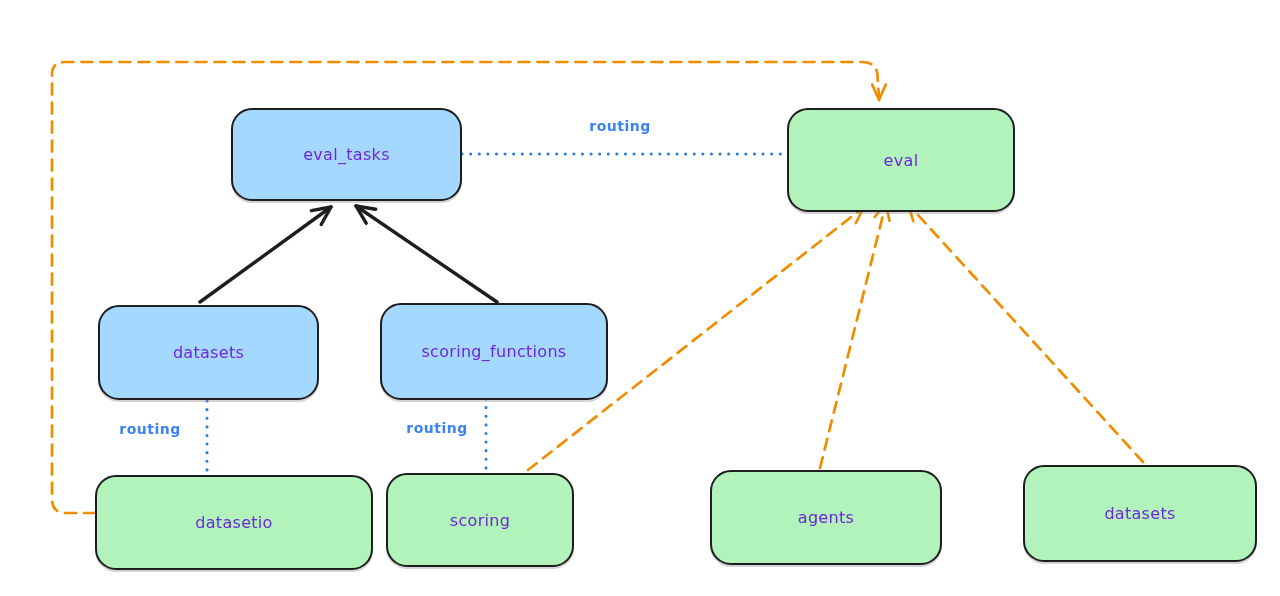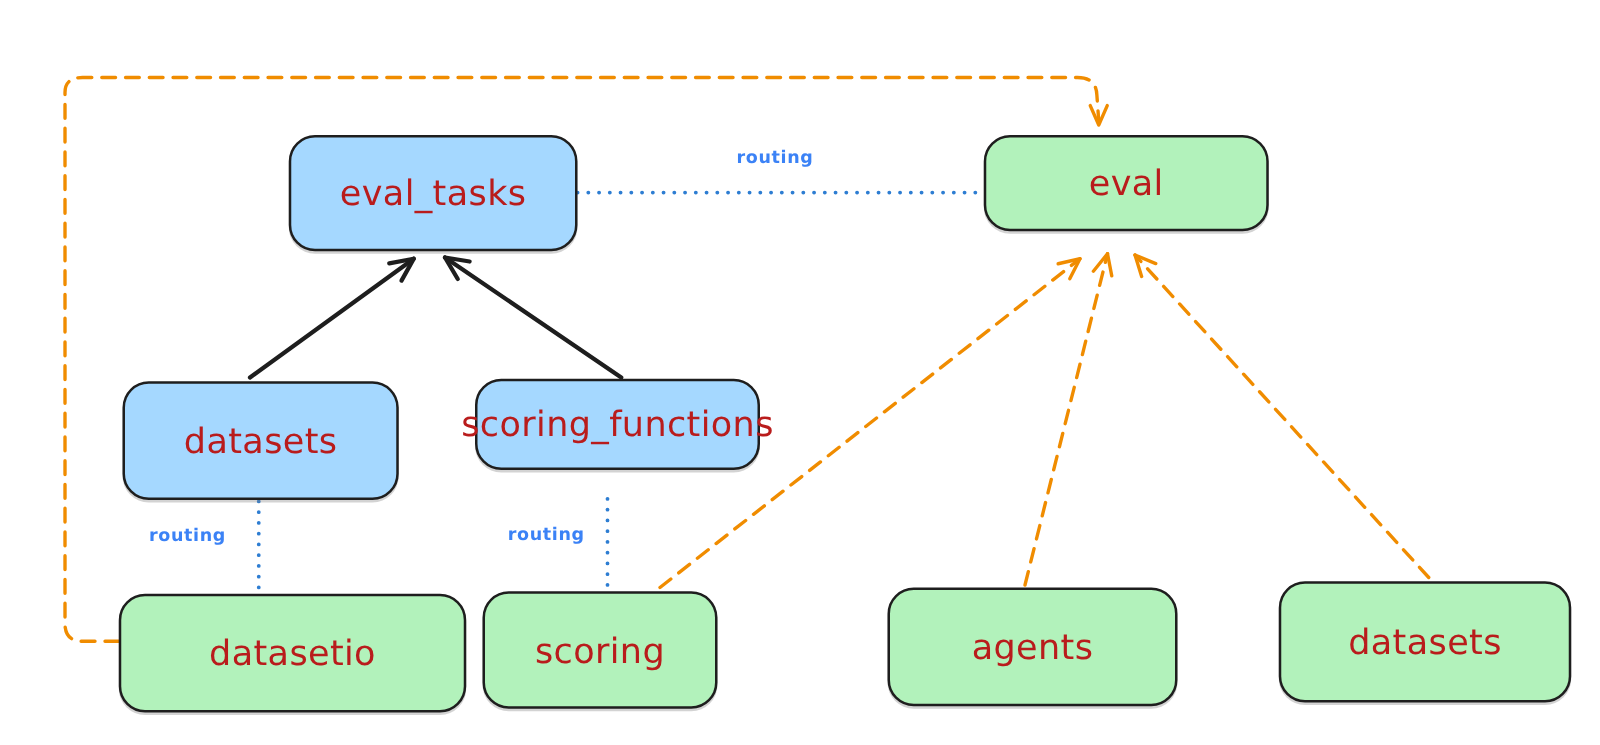--- a/index.html
+++ b/index.html
@@ -26,21 +26,21 @@
     stroke-linecap: round; stroke-dasharray: 11 8;
   }
   .stroke-orange-solid {
     stroke: #f08c00; stroke-width: 2.7; fill: none; stroke-linecap: round;
   }
   .node {
     position: absolute;
     border: 2.6px solid #1e1e1e;
     border-radius: 21px;
     display: flex; align-items: center; justify-content: center;
-    font-size: 28px; color: #b91c1c;
+    font-size: 16px; color: #6d28d9;
     box-shadow: 0 2px 0 rgba(130,130,130,0.35);
     box-sizing: border-box;
     letter-spacing: 0.3px;
   }
   .node.blue  { background: #a5d8ff; }
   .node.green { background: #b2f2bb; }
   .edge-label {
     position: absolute;
     color: #3b82f6;
     font-weight: 700;
@@ -83,29 +83,29 @@
   <g>
     <path class="stroke-orange-dash" d="M1143 462 L908 204"></path>
     <path class="stroke-orange-solid" d="M908 204 L924.6 210.9 M908 204 L913.3 221.2"></path>
   </g>
 </svg>
 
 <div class="node blue" style="left:231px; top:108px; width:231px; height:93px;">
   <span>eval_tasks</span>
 </div>
 
-<div class="node green" style="left:787px; top:108px; width:228px; height:77px;">
+<div class="node green" style="left:787px; top:108px; width:228px; height:104px;">
   <span>eval</span>
 </div>
 
 <div class="node blue" style="left:98px; top:305px; width:221px; height:95px;">
   <span>datasets</span>
 </div>
 
-<div class="node blue" style="left:380px; top:303px; width:228px; height:73px;">
+<div class="node blue" style="left:380px; top:303px; width:228px; height:97px;">
   <span>scoring_functions</span>
 </div>
 
 <div class="node green" style="left:95px; top:475px; width:278px; height:95px;">
   <span>datasetio</span>
 </div>
 
 <div class="node green" style="left:386px; top:473px; width:188px; height:94px;">
   <span>scoring</span>
 </div>

